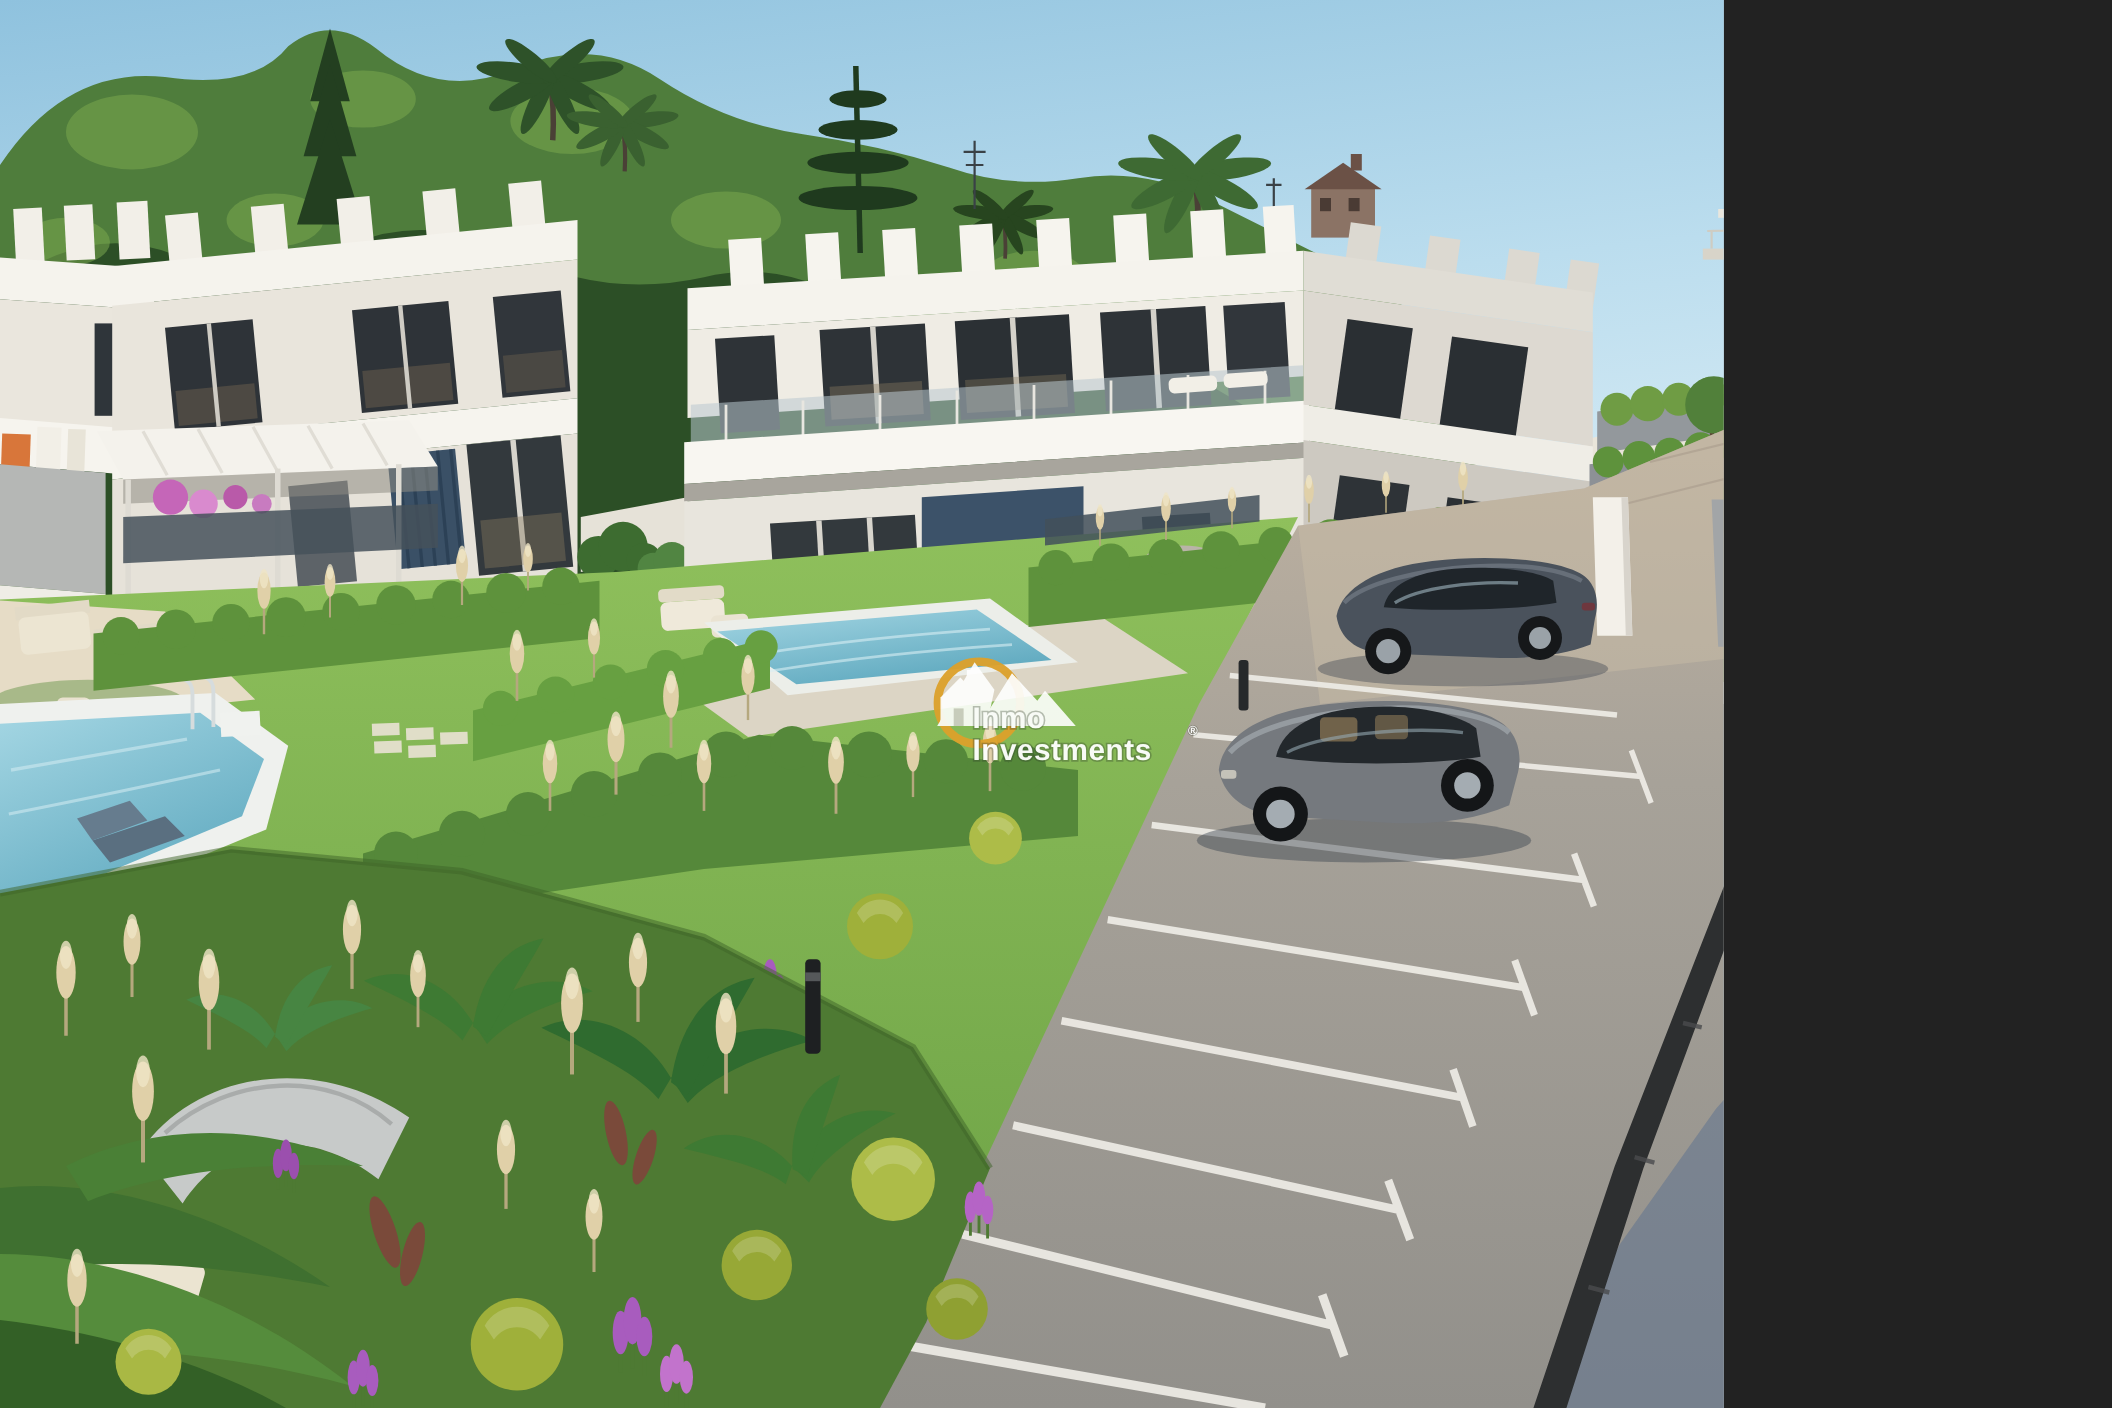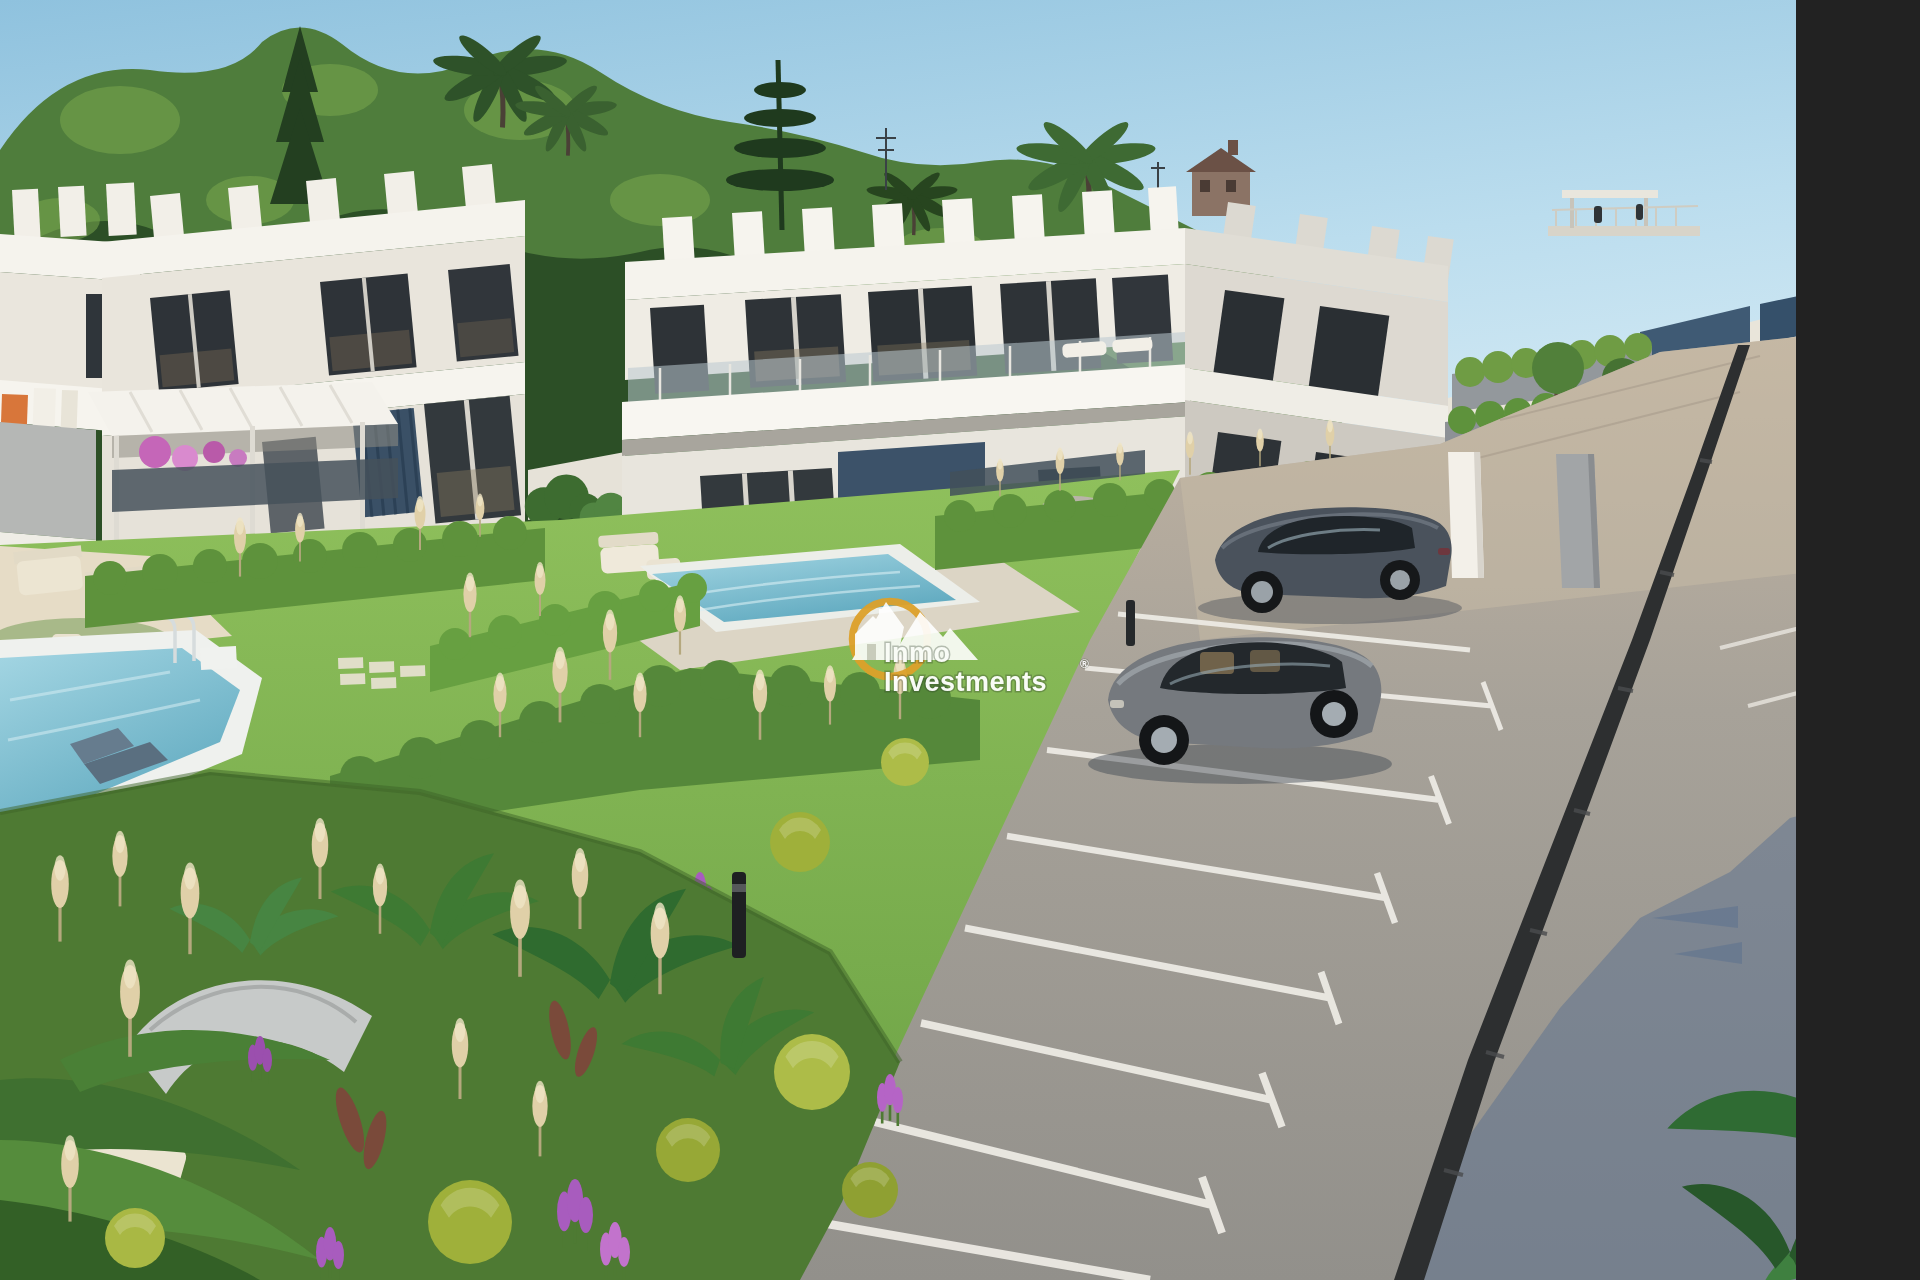--- a/index.html
+++ b/index.html
@@ -1,16 +1,16 @@
 <!DOCTYPE html>
 <html><head>
 <meta charset="utf-8">
 <style>
   html,body{margin:0;padding:0;background:#222;}
-  .stage{position:relative;width:1796px;height:1280px;overflow:hidden;background:#cfe7f2;
+  .stage{position:relative;width:1567px;height:1280px;overflow:hidden;background:#cfe7f2;
          font-family:"Liberation Sans",sans-serif;}
   .stage svg{display:block;width:1920px;height:1280px;}
   .wm-text{font-family:"Liberation Sans","DejaVu Sans",sans-serif;font-weight:bold;
            paint-order:stroke;stroke:rgba(45,55,40,.32);stroke-width:3px;letter-spacing:.5px;}
   .wm-reg{font-family:"Liberation Sans",sans-serif;font-weight:bold;
           paint-order:stroke;stroke:rgba(45,55,40,.3);stroke-width:1.5px;}
 </style>
 </head>
 <body>
 

